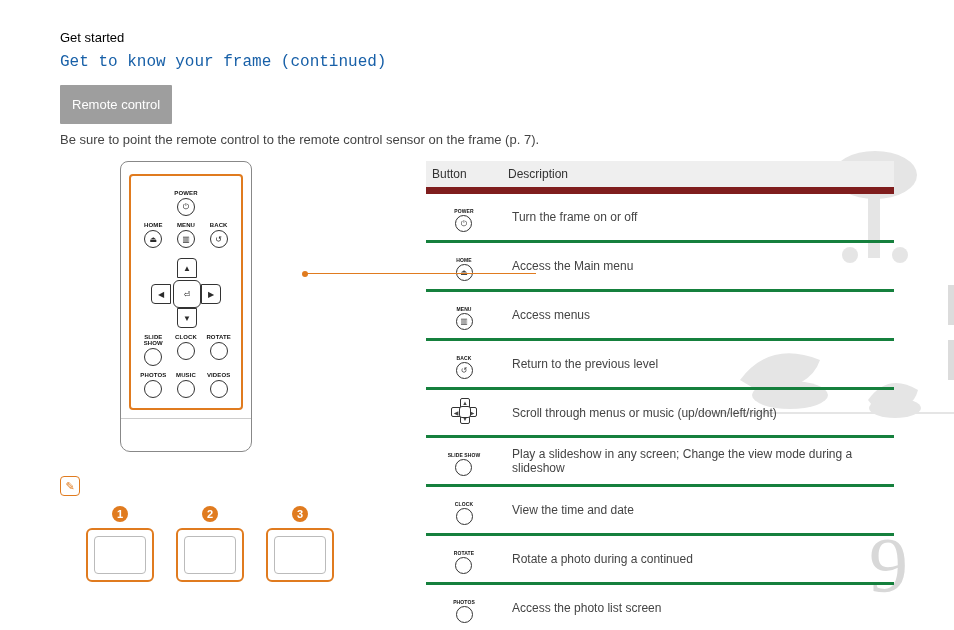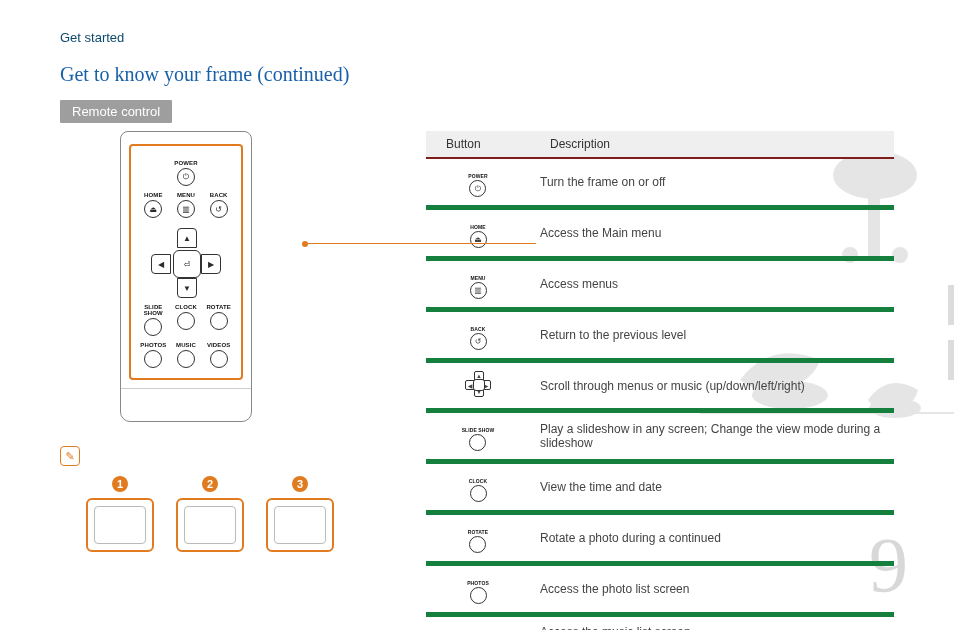--- a/index.html
+++ b/index.html
@@ -15,23 +15,23 @@
   html,body{margin:0;padding:0;background:#fff;font-family:"Helvetica Neue",Arial,Helvetica,sans-serif;color:var(--ink);}
   .page{position:relative;width:var(--page-w);height:var(--page-h);overflow:hidden;box-sizing:border-box;padding:30px 60px 30px 60px;}
   
   .watermark{position:absolute;inset:0;pointer-events:none;z-index:0;}
   .pagenum{position:absolute;right:46px;bottom:26px;color:var(--wmark);font-family:Georgia,"Times New Roman",serif;font-size:78px;line-height:1;z-index:0;}
   
   .edge-tab{position:absolute;right:0;width:6px;height:40px;background:#dcdcdc;}
   .edge-tab.a{top:285px}
   .edge-tab.b{top:340px}
   
-  .crumb{color:#0c4a6e;font-size:13px;margin:0 0 18px 0}
-  .title{color:var(--link);font-family:Liberation Serif, serif;font-size:20px;margin:0 0 14px 0}
-  .section-tab{display:inline-block;background:#9e9e9e;color:#fff;padding:4px 12px;font-size:13px;border-radius:1px;margin-bottom:8px}
+  .crumb{color:#000000;font-size:13px;margin:0 0 8px 0}
+  .title{color:var(--link);font-family:Liberation Mono, monospace;font-size:16px;margin:0 0 14px 0}
+  .section-tab{display:inline-block;background:#9e9e9e;color:#fff;padding:12px 12px;font-size:13px;border-radius:1px;margin-bottom:8px}
   .intro{font-size:13px;color:#444;margin:0 0 14px 0}
   .content{position:relative;display:flex;gap:36px;z-index:1}
   .col-left{flex:0 0 330px}
   .col-right{flex:1}
   
   .remote-wrap{position:relative;margin-left:60px}
   .remote{width:130px;border:1px solid #888;border-radius:8px 8px 10px 10px;background:#fff;position:relative;padding:6px 0 14px 0;z-index:2}
   .keypad-box{margin:6px 8px 8px 8px;border:2px solid var(--accent);border-radius:4px;padding:8px 6px 10px 6px;position:relative}
   .remote .label{font-family:Arial,Helvetica,sans-serif;font-size:6px;font-weight:bold;letter-spacing:.02em;text-align:center;color:#111}
   .row{display:flex;justify-content:space-around;align-items:flex-start;margin-top:6px}
@@ -53,23 +53,23 @@
   
   .note{display:flex;align-items:center;gap:8px;margin:24px 0 10px 0;font-size:12px;color:#444}
   .note-icon{width:18px;height:18px;border:1px solid var(--accent);border-radius:4px;display:flex;align-items:center;justify-content:center;color:var(--accent);font-size:11px}
   
   .steps{display:flex;gap:22px;align-items:flex-start;margin-top:8px;margin-left:26px}
   .step{display:flex;flex-direction:column;align-items:center;gap:6px}
   .step-num{width:16px;height:16px;border-radius:50%;background:var(--accent);color:#fff;font-size:11px;font-weight:bold;display:flex;align-items:center;justify-content:center}
   .step-box{width:64px;height:50px;border:2px solid var(--accent);border-radius:6px;position:relative;background:#fff}
   
   table{border-collapse:collapse;width:100%;font-size:12px}
-  thead th{background:#efefef;text-align:left;font-weight:normal;color:#333;padding:6px 20px;border-bottom:2px solid #7f1d1d}
+  thead th{background:#efefef;text-align:left;font-weight:normal;color:#333;padding:6px 6px;border-bottom:7px solid #7f1d1d}
   thead th:first-child{width:64px}
-  tbody td{padding:8px 10px;border-bottom:5px solid #15803d;vertical-align:middle;color:#444}
+  tbody td{padding:8px 10px;border-bottom:3px solid #15803d;vertical-align:middle;color:#444}
   tbody tr:last-child td{border-bottom:none}
   td.icon-cell{text-align:center}
   
   .ico{display:inline-flex;flex-direction:column;align-items:center;gap:1px}
   .ico .l{font-size:5px;font-weight:bold;letter-spacing:.02em;color:#111}
   .cir{width:15px;height:15px;border:1px solid #333;border-radius:50%;display:inline-flex;align-items:center;justify-content:center;font-size:8px}
   .dpad-s{position:relative;width:26px;height:26px;display:inline-block}
   .dpad-s span{position:absolute;width:8px;height:8px;border:1px solid #333;background:#fff;font-size:6px;display:flex;align-items:center;justify-content:center}
   .dpad-s .u{left:9px;top:0;border-radius:2px 2px 0 0}
   .dpad-s .d{left:9px;bottom:0;border-radius:0 0 2px 2px}
@@ -106,20 +106,21 @@
     </g>
   </svg>
   <div class="edge-tab a"></div>
   <div class="edge-tab b"></div>
   <div class="pagenum">9</div>
 
   <p class="crumb">Get started</p>
   <p class="title">Get to know your frame  (continued)</p>
 
   <span class="section-tab">Remote control</span>
+  <p class="intro">Be sure to point the remote control to the remote control sensor on the frame (p. 7).</p>
 
   <div class="content">
 
     <div class="col-left">
       <div class="remote-wrap">
         <div class="leader"></div>
         <div class="remote">
           <div class="keypad-box">
 
             <div class="row">

